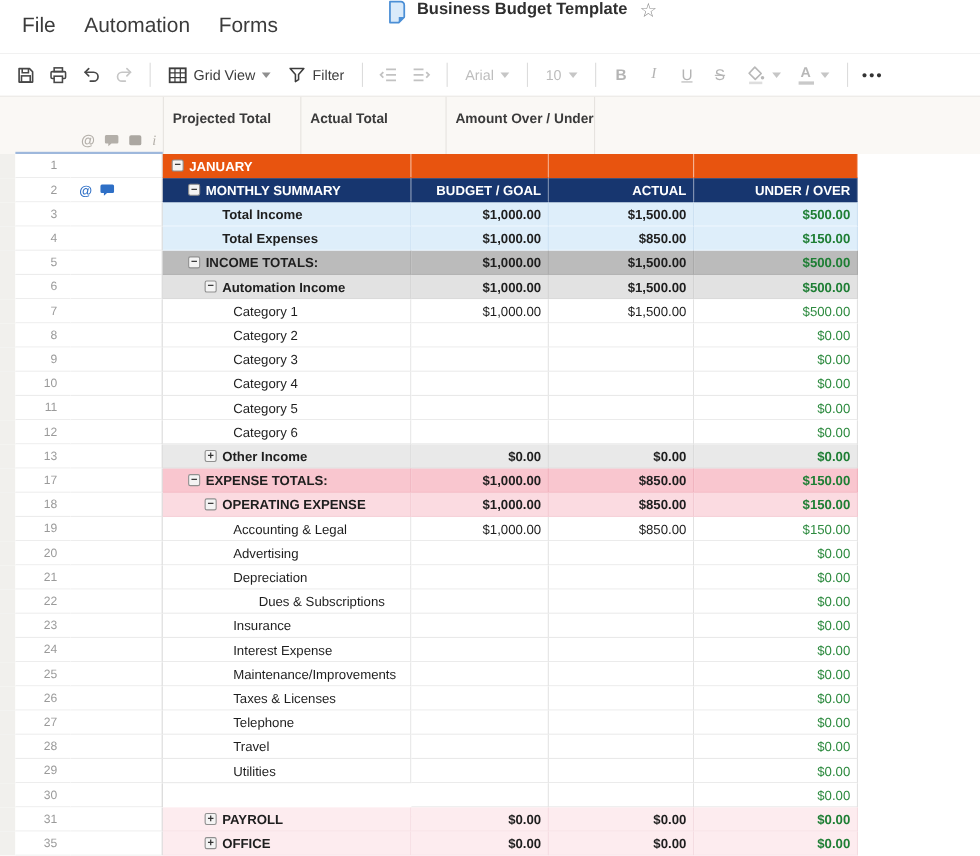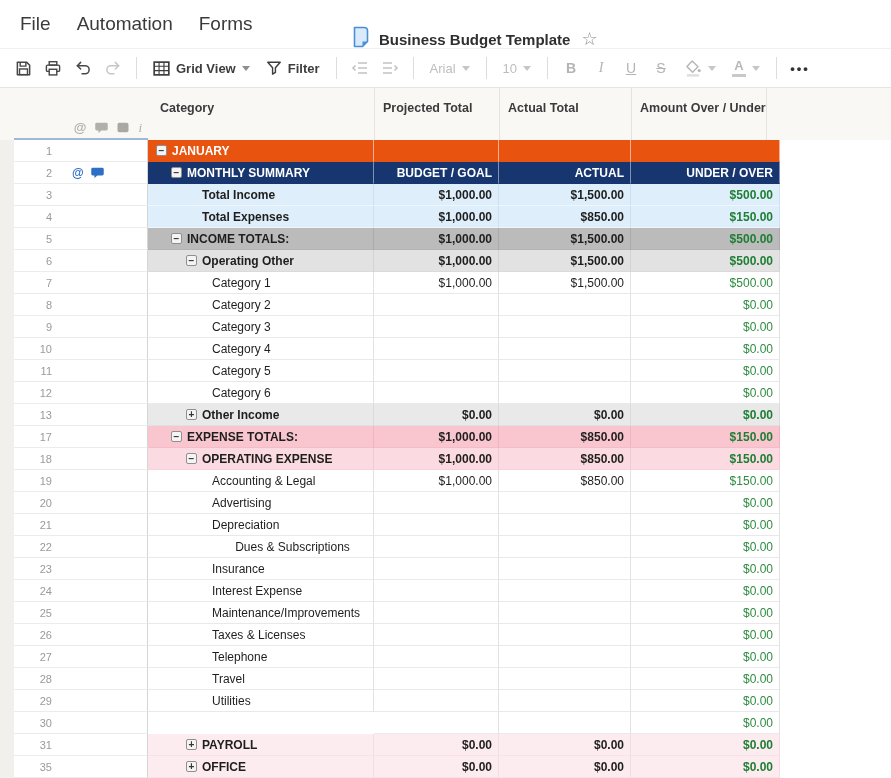--- a/index.html
+++ b/index.html
@@ -5,28 +5,28 @@
   * { margin:0; padding:0; box-sizing:border-box; }
   body { background:#fff; }
   .app {
     width:891px; height:778px; position:relative; overflow:hidden;
     background:#fff; font-family:"Liberation Sans", sans-serif;
     color:#222;
   }
   
   .menubar { height:48px; display:flex; align-items:center; padding-left:20px; background:#fff; position:relative; }
   .menu-item { font-size:19px; color:#3b3b3b; margin-right:26px; cursor:default; }
-  .title-group { position:absolute; left:352px; top:0; height:48px; display:flex; align-items:flex-end; gap:9px; }
+  .title-group { position:absolute; left:352px; top:0; height:48px; display:flex; align-items:flex-start; gap:9px; }
   .doc-title { font-size:15px; font-weight:bold; color:#2f2f2f; }
   .star { font-size:18px; color:#8f8f8f; line-height:1; margin-left:2px; }
   
   .toolbar { height:40px; border-top:1px solid #f0f0f0; border-bottom:1px solid #e7e4e1; display:flex; align-items:center; padding-left:8px; background:#fff; }
   .tb-btn { width:30px; height:30px; display:flex; align-items:center; justify-content:center; }
   .tb-group { display:flex; align-items:center; gap:6px; padding:0 8px; }
-  .tb-label { font-size:13px; font-weight:bold; color:#3d3d3d; }
+  .tb-label { font-size:13px; font-weight:normal; color:#3d3d3d; }
   .tb-sep { width:1px; height:22px; background:#dcdcdc; margin:0 8px; }
   .caret { width:0; height:0; border-left:4px solid transparent; border-right:4px solid transparent; border-top:5px solid #8f8f8f; }
   .caret.dis { border-top-color:#c6c6c6; }
   .tb-letter { font-size:14px; color:#b4b4b4; width:30px; text-align:center; }
   .tb-letter.b { font-weight:bold; }
   .tb-letter.i { font-style:italic; font-family:"Liberation Serif", serif; }
   .tb-letter.u { text-decoration:underline; }
   .tb-letter.s { text-decoration:line-through; }
   .tb-dis-label { font-size:13px; color:#bdbdbd; }
   .more-dots { font-size:13px; letter-spacing:2px; color:#333; font-weight:bold; }
@@ -203,21 +203,20 @@
         </span>
         <span class="g-ic">
           <svg width="12" height="11" viewBox="0 0 14 13">
               <rect x="0.5" y="1" width="13" height="11" rx="2" fill="#aba7a1"></rect>
             </svg>
         </span>
         <span class="g-ic info">i</span>
       </div>
       <div class="blue-line"></div>
     </div>
-    <div class="sh-col c1">Category</div>
     <div class="sh-col c2">Projected Total</div>
     <div class="sh-col c3">Actual Total</div>
     <div class="sh-col c4">Amount Over / Under</div>
   </div>
 
   <div class="rows">
       <div class="grid-row row-bold">
         <div class="cell-strip"></div>
         <div class="cell-num">1</div>
         <div class="cell-gutter"></div>
@@ -281,21 +280,21 @@
         <div class="cell val v1 st-gray">$1,000.00</div>
         <div class="cell val v2 st-gray">$1,500.00</div>
         <div class="cell val v3 st-gray amt-green">$500.00</div>
       </div>
       <div class="grid-row row-bold">
         <div class="cell-strip"></div>
         <div class="cell-num">6</div>
         <div class="cell-gutter"></div>
         <div class="cell cat st-lightgray" style="padding-left: 38px;">
           <span class="toggle">−</span>
-          <span>Operating Other</span>
+          <span>Automation Income</span>
         </div>
         <div class="cell val v1 st-lightgray">$1,000.00</div>
         <div class="cell val v2 st-lightgray">$1,500.00</div>
         <div class="cell val v3 st-lightgray amt-green">$500.00</div>
       </div>
       <div class="grid-row">
         <div class="cell-strip"></div>
         <div class="cell-num">7</div>
         <div class="cell-gutter"></div>
         <div class="cell cat st-white" style="padding-left: 64px;">

